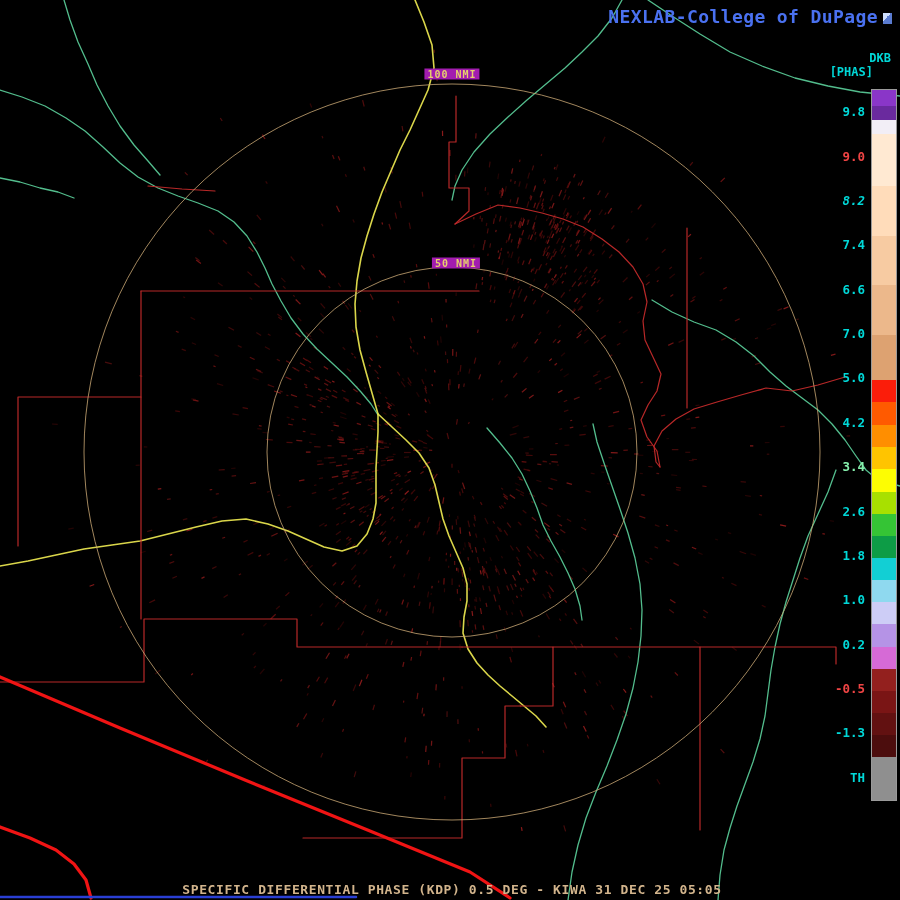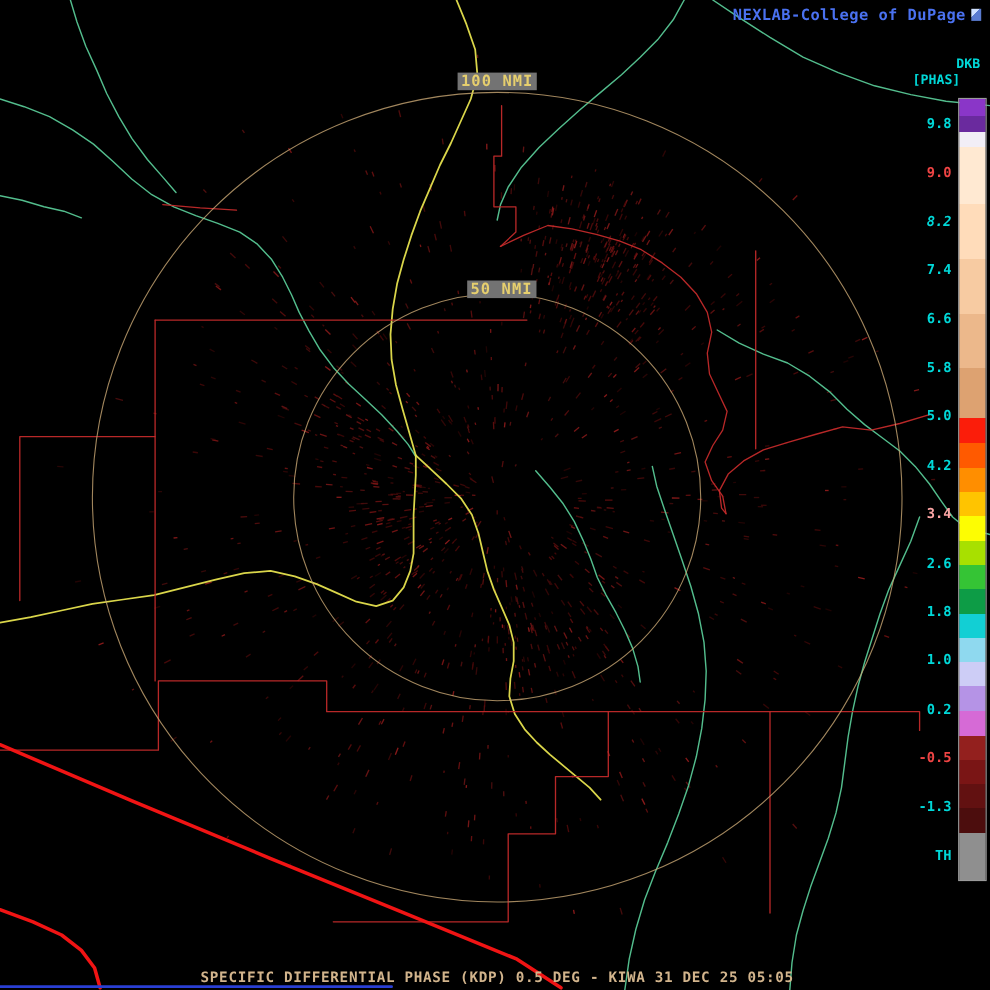--- a/index.html
+++ b/index.html
@@ -1,28 +1,28 @@
 <!DOCTYPE html>
 <html><head>
 <meta charset="utf-8">
 <style>
   html,body{margin:0;padding:0;background:#000;}
   .screen{position:relative;width:900px;height:900px;background:#000;overflow:hidden;
           font-family:"DejaVu Sans Mono",monospace;}
   svg.map{position:absolute;left:0;top:0;width:900px;height:900px;}
-  .attribution{position:absolute;top:6px;right:8px;color:#4a71f0;font-size:14px;
+  .attribution{position:absolute;top:6px;right:8px;color:#4a71f0;font-size:18px;
                font-weight:bold;letter-spacing:.4px;white-space:nowrap;}
   .logo{display:inline-block;width:9px;height:11px;margin-left:5px;vertical-align:-1px;
         background:linear-gradient(135deg,#cfe0ff 0 40%,#5a7bd0 40% 100%);}
   .cb-unit{position:absolute;top:51px;right:9px;color:#00d8d8;font-size:12px;font-weight:bold;}
   .cb-scale-label{position:absolute;top:65px;right:27px;color:#00d8d8;font-size:12px;font-weight:bold;}
   .cb-bar{position:absolute;top:90px;right:4px;width:24px;height:710px;outline:1px solid #9a9a9a;}
   .cb-tick{position:absolute;right:35px;color:#00d8d8;font-size:12.5px;font-weight:bold;white-space:nowrap;}
-  .ringlabel{position:absolute;transform:translate(-50%,-50%);background:#737373;color:#e6cf6e;
-             font-size:14px;font-weight:bold;letter-spacing:1px;padding:0 3px;white-space:nowrap;}
+  .ringlabel{position:absolute;transform:translate(-50%,-50%);background:#a21caf;color:#e6cf6e;
+             font-size:10px;font-weight:bold;letter-spacing:1px;padding:0 3px;white-space:nowrap;}
   .footer{position:absolute;bottom:3px;left:452px;transform:translateX(-50%);color:#d2b48c;
           font-size:13px;font-weight:bold;letter-spacing:.6px;white-space:nowrap;}
 </style>
 </head>
 <body>
 
 <div class="screen">
 
   <svg class="map" viewBox="0 0 900 900">
     <g id="echoes">
@@ -1290,24 +1290,24 @@
   <div>
     <div class="cb-unit">DKB</div>
     <div class="cb-scale-label">[PHAS]</div>
     <div class="cb-bar" id="cbbar" style="background: linear-gradient(rgb(138, 54, 200) 0%, rgb(138, 54, 200) 2.2%, rgb(106, 42, 158) 2.2%, rgb(106, 42, 158) 4.2%, rgb(242, 238, 246) 4.2%, rgb(242, 238, 246) 6.2%, rgb(255, 233, 210) 6.2%, rgb(255, 233, 210) 13.5%, rgb(255, 220, 186) 13.5%, rgb(255, 220, 186) 20.5%, rgb(247, 203, 162) 20.5%, rgb(247, 203, 162) 27.5%, rgb(236, 184, 139) 27.5%, rgb(236, 184, 139) 34.5%, rgb(221, 162, 113) 34.5%, rgb(221, 162, 113) 40.8%, rgb(251, 29, 10) 40.8%, rgb(251, 29, 10) 44%, rgb(255, 90, 0) 44%, rgb(255, 90, 0) 47.2%, rgb(255, 142, 0) 47.2%, rgb(255, 142, 0) 50.3%, rgb(255, 196, 0) 50.3%, rgb(255, 196, 0) 53.4%, rgb(253, 253, 2) 53.4%, rgb(253, 253, 2) 56.6%, rgb(168, 224, 0) 56.6%, rgb(168, 224, 0) 59.7%, rgb(53, 196, 53) 59.7%, rgb(53, 196, 53) 62.8%, rgb(13, 156, 70) 62.8%, rgb(13, 156, 70) 65.9%, rgb(18, 207, 212) 65.9%, rgb(18, 207, 212) 69%, rgb(143, 217, 239) 69%, rgb(143, 217, 239) 72.1%, rgb(205, 205, 246) 72.1%, rgb(205, 205, 246) 75.2%, rgb(181, 147, 230) 75.2%, rgb(181, 147, 230) 78.4%, rgb(214, 106, 214) 78.4%, rgb(214, 106, 214) 81.5%, rgb(147, 32, 30) 81.5%, rgb(147, 32, 30) 84.6%, rgb(122, 21, 21) 84.6%, rgb(122, 21, 21) 87.7%, rgb(98, 17, 17) 87.7%, rgb(98, 17, 17) 90.8%, rgb(76, 13, 13) 90.8%, rgb(76, 13, 13) 94%, rgb(143, 143, 143) 94%, rgb(143, 143, 143) 100%);"></div>
     <div id="cbticks">
         <span class="cb-tick" style="top: 104.188px; color: rgb(0, 216, 216);">9.8</span>
         <span class="cb-tick" style="top: 148.562px; color: #ef4444;">9.0</span>
         <span class="cb-tick" style="top: 192.938px; color: rgb(0, 216, 216); font-style: italic;">8.2</span>
         <span class="cb-tick" style="top: 237.312px; color: rgb(0, 216, 216);">7.4</span>
         <span class="cb-tick" style="top: 281.688px; color: rgb(0, 216, 216);">6.6</span>
-        <span class="cb-tick" style="top: 326.062px; color: rgb(0, 216, 216);">5.8</span>
+        <span class="cb-tick" style="top: 326.062px; color: rgb(0, 216, 216);">7.0</span>
         <span class="cb-tick" style="top: 370.438px; color: rgb(0, 216, 216);">5.0</span>
         <span class="cb-tick" style="top: 414.812px; color: rgb(0, 216, 216);">4.2</span>
-        <span class="cb-tick" style="top: 459.188px; color: #fca5a5;">3.4</span>
+        <span class="cb-tick" style="top: 459.188px; color: #86efac;">3.4</span>
         <span class="cb-tick" style="top: 503.562px; color: rgb(0, 216, 216);">2.6</span>
         <span class="cb-tick" style="top: 547.938px; color: rgb(0, 216, 216);">1.8</span>
         <span class="cb-tick" style="top: 592.312px; color: rgb(0, 216, 216);">1.0</span>
         <span class="cb-tick" style="top: 636.688px; color: rgb(0, 216, 216); text-align: right;">0.2</span>
         <span class="cb-tick" style="top: 681.062px; color: #ef4444;">-0.5</span>
         <span class="cb-tick" style="top: 725.438px; color: rgb(0, 216, 216);">-1.3</span>
         <span class="cb-tick" style="top: 769.812px; color: rgb(0, 216, 216);">TH</span>
       </div>
   </div>
 

